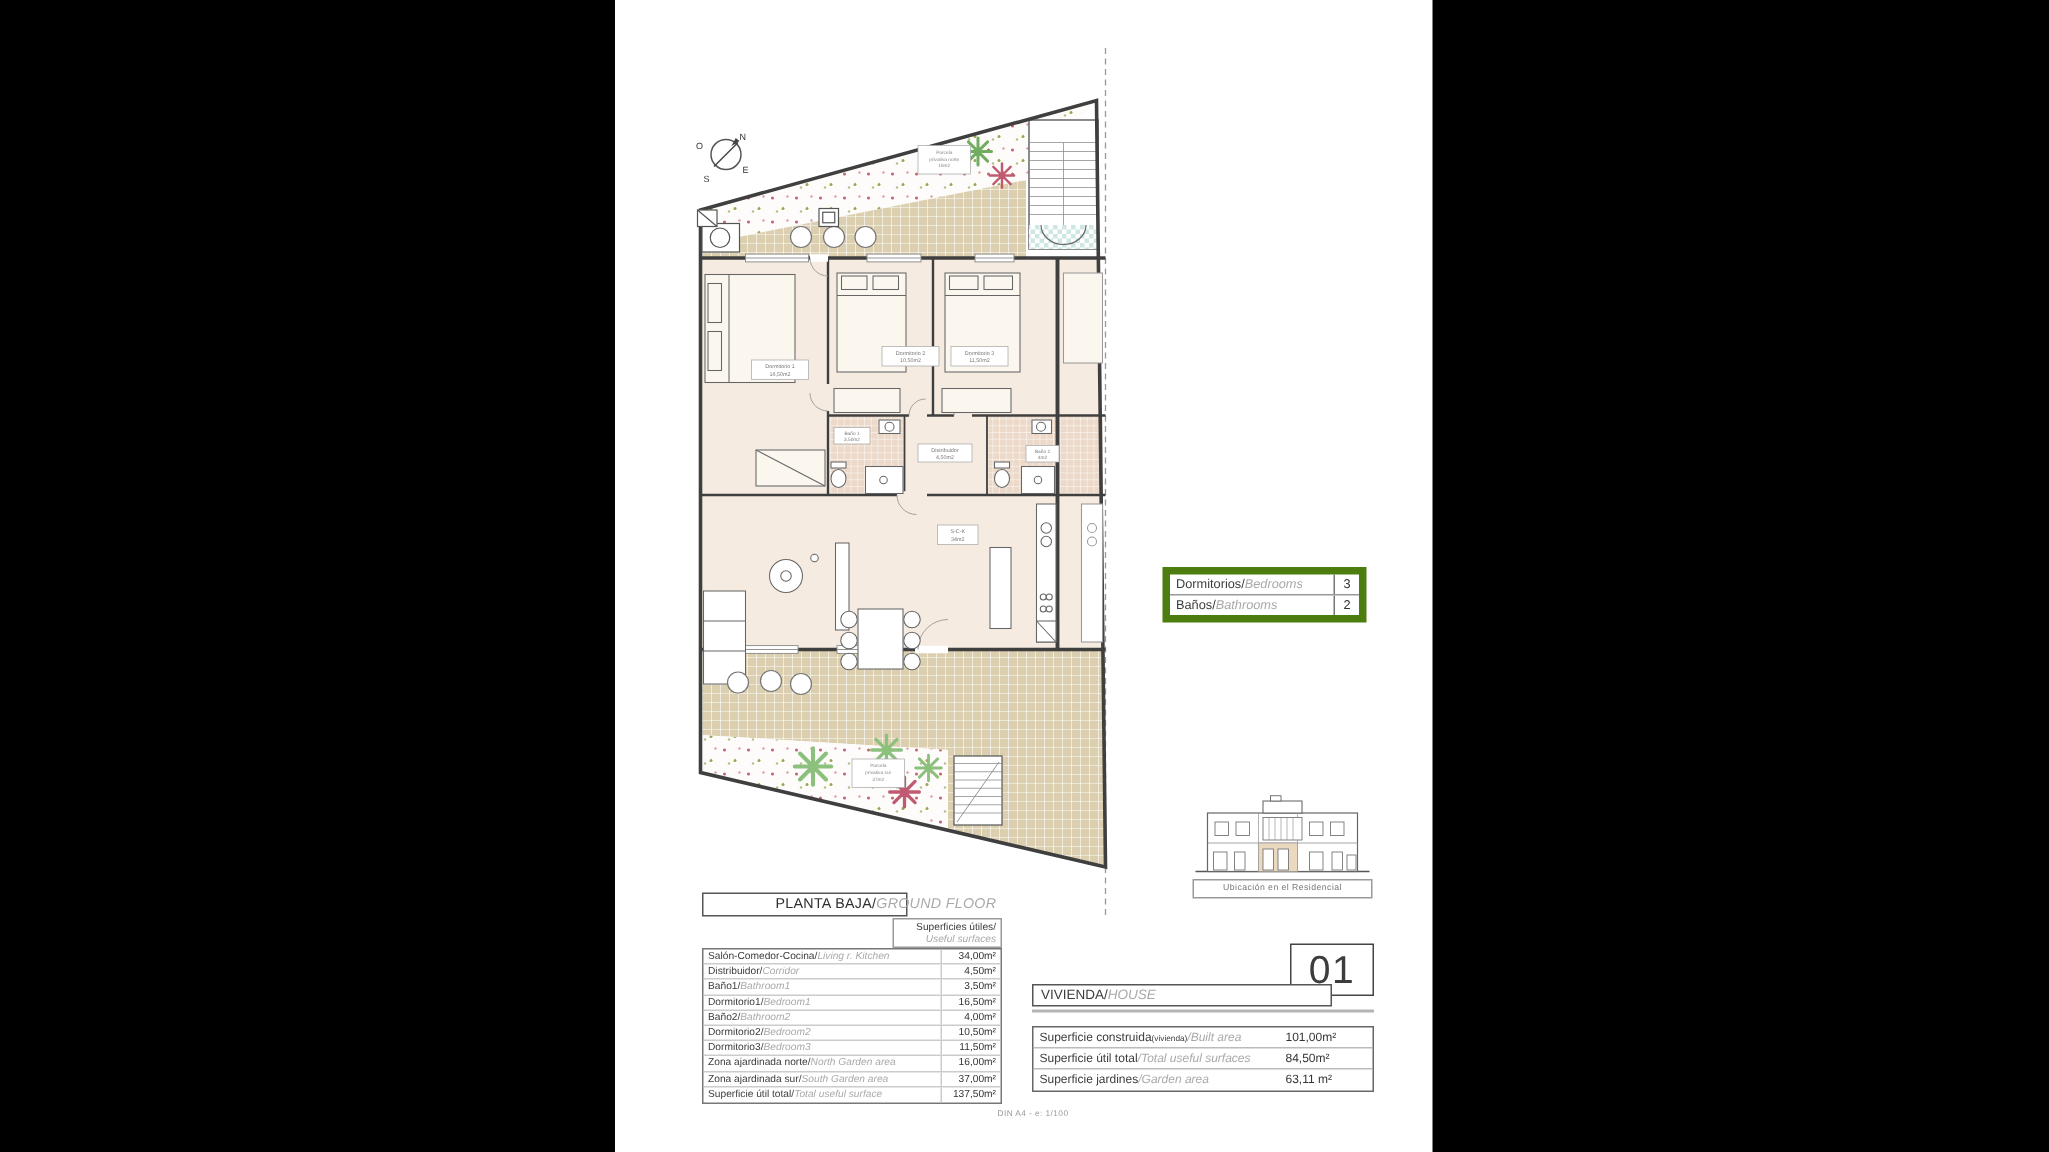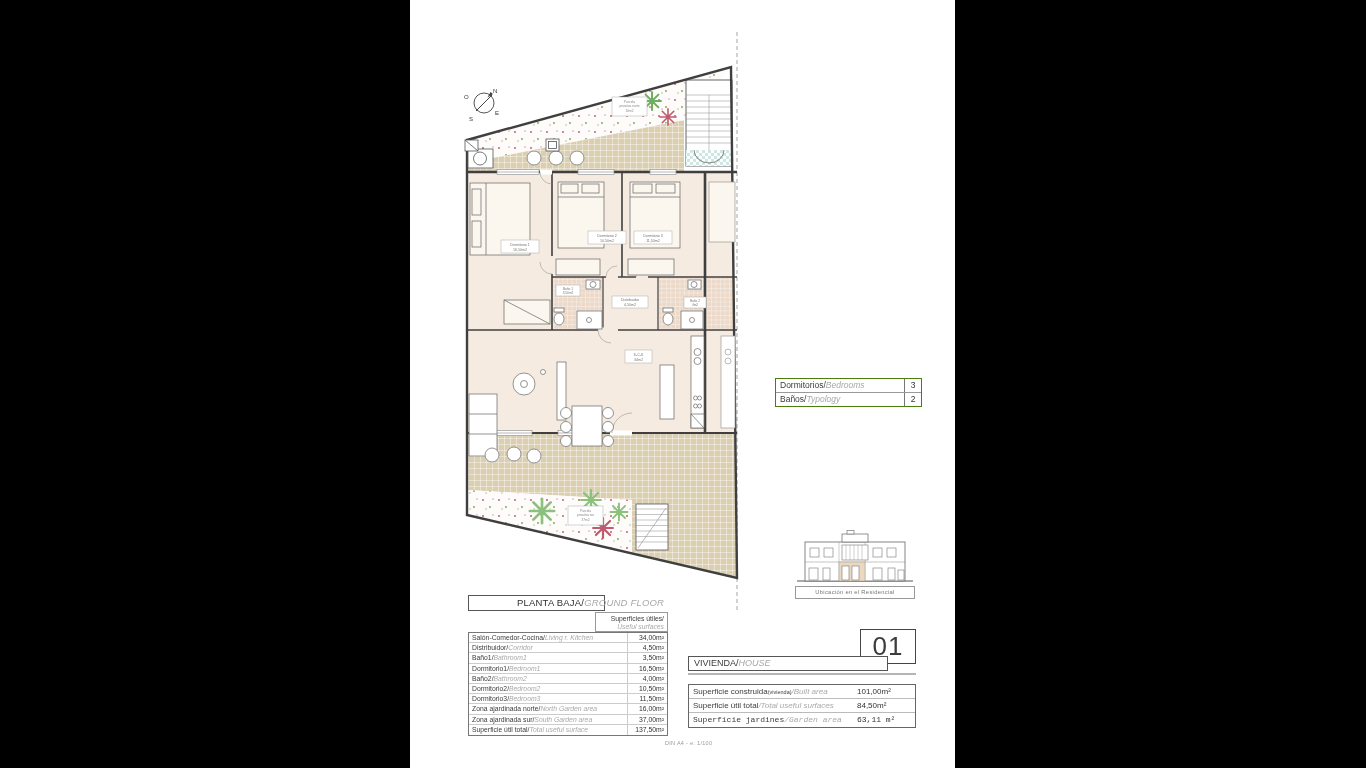--- a/index.html
+++ b/index.html
@@ -9,21 +9,21 @@
   .abs { position: absolute; }
   .es { color: #3c3c3c; }
   .en { color: #a9a9a9; font-style: italic; }
 
   .plan-svg { left: 45px; top: 28px; width: 302px; height: 590px; }
 
   .typ { left: 365px; top: 327px; width: 139px; border: 1px solid #888; background: #fff; }
   .typ .hdr { height: 13px; line-height: 12.5px; padding-left: 4px; font-size: 8.5px; border-bottom: 1px solid #888; }
   .typ .bodytxt { padding: 2px 4px 4px; font-size: 8.5px; line-height: 1.3; }
 
-  .counts { left: 365px; top: 378px; width: 147px; border: 1px solid #4d7c0f; background: #fff; }
+  .counts { left: 365px; top: 378px; width: 136px; border: 5px solid #4d7c0f; background: #fff; }
   .crow { display: flex; height: 13.5px; font-size: 8.5px; line-height: 12.5px; border-bottom: 1px solid #999; }
   .crow:last-child { border-bottom: none; }
   .crow .lbl { flex: 1; padding-left: 4px; white-space: nowrap; overflow: hidden; }
   .crow .val { width: 17px; border-left: 1px solid #777; text-align: center; color: #333; }
 
   .elev { left: 385px; top: 528px; width: 120px; height: 57px; }
   .elev-cap { left: 385px; top: 586px; width: 120px; height: 13px; border: 1px solid #999; font-size: 5.8px; line-height: 11px; text-align: center; color: #777; letter-spacing: 0.3px; }
 
   .ftitle { left: 58px; top: 595px; width: 137px; height: 16px; border: 1.2px solid #555; font-size: 9.5px; line-height: 13.5px; padding-left: 5px; letter-spacing: 0.2px; background: #fff; white-space: nowrap; }
   .ftitle .es { color: #2f2f2f; padding-left: 43px; }
@@ -36,21 +36,21 @@
   .srow .lbl { flex: 1; padding-left: 3px; white-space: nowrap; overflow: hidden; }
   .srow .val { width: 40px; border-left: 1px solid #ccc; text-align: right; padding-right: 3px; color: #333; }
 
   .unit { left: 450px; top: 629px; width: 56px; height: 35px; border: 1.6px solid #444; font-size: 26px; color: #3c3c3c; text-align: center; line-height: 32px; letter-spacing: 1px; background: #fff; }
 
   .house { left: 278px; top: 656px; width: 200px; height: 15px; border: 1px solid #555; font-size: 9px; line-height: 13px; padding-left: 5px; background: #fff; }
   .house-rule { left: 278px; top: 673px; width: 228px; height: 2px; background: #b5b5b5; }
 
   .tot { left: 278px; top: 684px; width: 228px; border: 1px solid #666; background: #fff; }
   .trow { display: flex; height: 14px; border-bottom: 1px solid #bbb; font-size: 8px; line-height: 13.5px; }
-  .trow:last-child { border-bottom: none; font-family: Liberation Mono, monospace; }
+  .trow:last-child { border-bottom: none; }
   .trow .lbl { flex: 1; padding-left: 4px; white-space: nowrap; overflow: hidden; }
   .trow .lbl .tiny { font-size: 5.5px; color: #3c3c3c; }
   .trow .val { width: 58px; text-align: left; padding-right: 4px; color: #333; }
 
   .din { left: 255px; top: 740px; width: 120px; font-size: 5.5px; color: #999; letter-spacing: 0.3px; }
 
   svg text { font-family: "Liberation Sans", sans-serif; }
 </style>
 </head>
 <body>
@@ -322,21 +322,21 @@
     </g>
   </svg>
 
 
   <div class="abs counts">
     <div class="crow">
       <div class="lbl"><span class="es">Dormitorios/</span><span class="en">Bedrooms</span></div>
       <div class="val">3</div>
     </div>
     <div class="crow">
-      <div class="lbl"><span class="es">Baños/</span><span class="en">Typology</span></div>
+      <div class="lbl"><span class="es">Baños/</span><span class="en">Bathrooms</span></div>
       <div class="val">2</div>
     </div>
   </div>
 
   <svg class="abs elev" viewBox="0 0 120 57">
     <line x1="2" y1="53" x2="118" y2="53" stroke="#555555" stroke-width="1"></line>
     <rect x="10" y="14" width="100" height="39" fill="#ffffff" stroke="#666666" stroke-width="0.8"></rect>
     <rect x="47" y="6" width="26" height="8" fill="#ffffff" stroke="#666666" stroke-width="0.7"></rect>
     <rect x="52" y="2.5" width="7" height="3.5" fill="#ffffff" stroke="#666666" stroke-width="0.6"></rect>
     <line x1="10" y1="34" x2="110" y2="34" stroke="#888888" stroke-width="0.5"></line>

